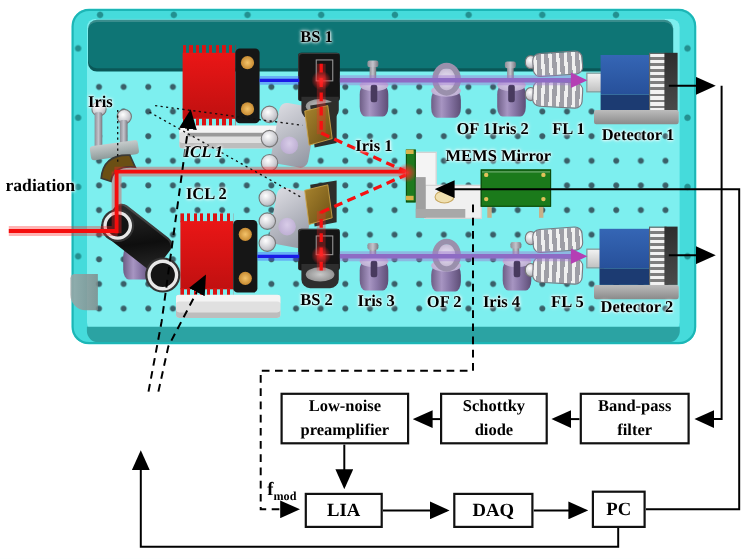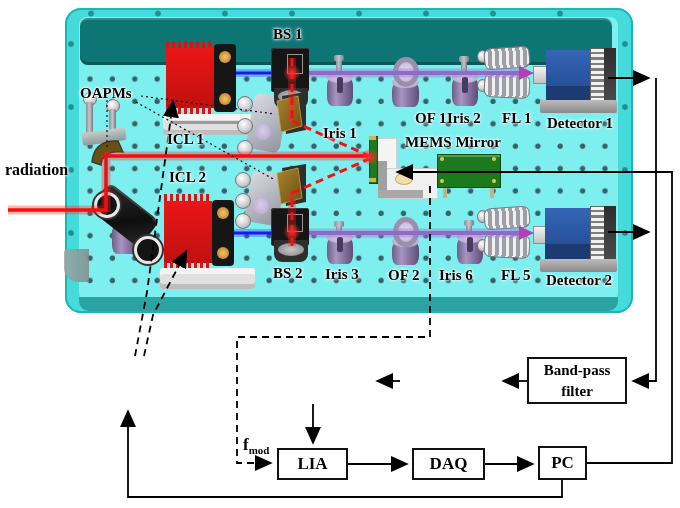--- a/index.html
+++ b/index.html
@@ -303,37 +303,45 @@
       <path d="M313,404 V442" marker-end="url(#ar)"></path>
       <path d="M348,464 H406" marker-end="url(#ar)"></path>
       <path d="M485,464 H532" marker-end="url(#ar)"></path>
       <path d="M562,480 V497 H128 V412" marker-end="url(#ar)"></path>
     </g>
   </svg>
 
   <div class="lbl" style="left:5px;top:161px;font-size:16px;">
     <div>radiation</div>
   </div>
-  <div class="lbl" style="left:80px;top:85px;">OAPMs</div>
+  <div class="lbl" style="left:80px;top:85px;">Iris</div>
   <div class="lbl" style="left:273px;top:26px;">BS 1</div>
-  <div class="lbl" style="left:167px;top:131px;">ICL 1</div>
+  <div class="lbl" style="left:167px;top:131px;font-style:italic;">ICL 1</div>
   <div class="lbl" style="left:169px;top:169px;">ICL 2</div>
   <div class="lbl" style="left:273px;top:265px;">BS 2</div>
   <div class="lbl" style="left:323px;top:110px;margin-top:15px;">Iris 1</div>
   <div class="lbl" style="left:388px;top:110px;margin-left:27px;">OF 1</div>
   <div class="lbl" style="left:447px;top:110px;">Iris 2</div>
   <div class="lbl" style="left:502px;top:110px;">FL 1</div>
   <div class="lbl" style="left:547px;top:115px;">Detector 1</div>
   <div class="lbl" style="left:405px;top:134px;">MEMS Mirror</div>
   <div class="lbl" style="left:325px;top:266px;">Iris 3</div>
   <div class="lbl" style="left:388px;top:267px;">OF 2</div>
-  <div class="lbl" style="left:439px;top:267px;">Iris 6</div>
+  <div class="lbl" style="left:439px;top:267px;">Iris 4</div>
   <div class="lbl" style="left:501px;top:267px;">FL 5</div>
   <div class="lbl" style="left:546px;top:272px;">Detector 2</div>
 
+  <div class="box" style="left:255px;top:357px;width:113px;height:43px;">
+    <div>Low-noise</div>
+    <div>preamplifier</div>
+  </div>
+  <div class="box" style="left:400px;top:357px;width:94px;height:43px;">
+    <div>Schottky</div>
+    <div>diode</div>
+  </div>
   <div class="box" style="left:527px;top:357px;width:96px;height:43px;">
     <div>Band-pass</div>
     <div>filter</div>
   </div>
   <div class="box" style="left:277px;top:448px;width:67px;height:28px;font-size:17px;">
     <div>LIA</div>
   </div>
   <div class="box" style="left:538px;top:446px;width:45px;height:30px;font-size:17px;">
     <div>PC</div>
   </div>

